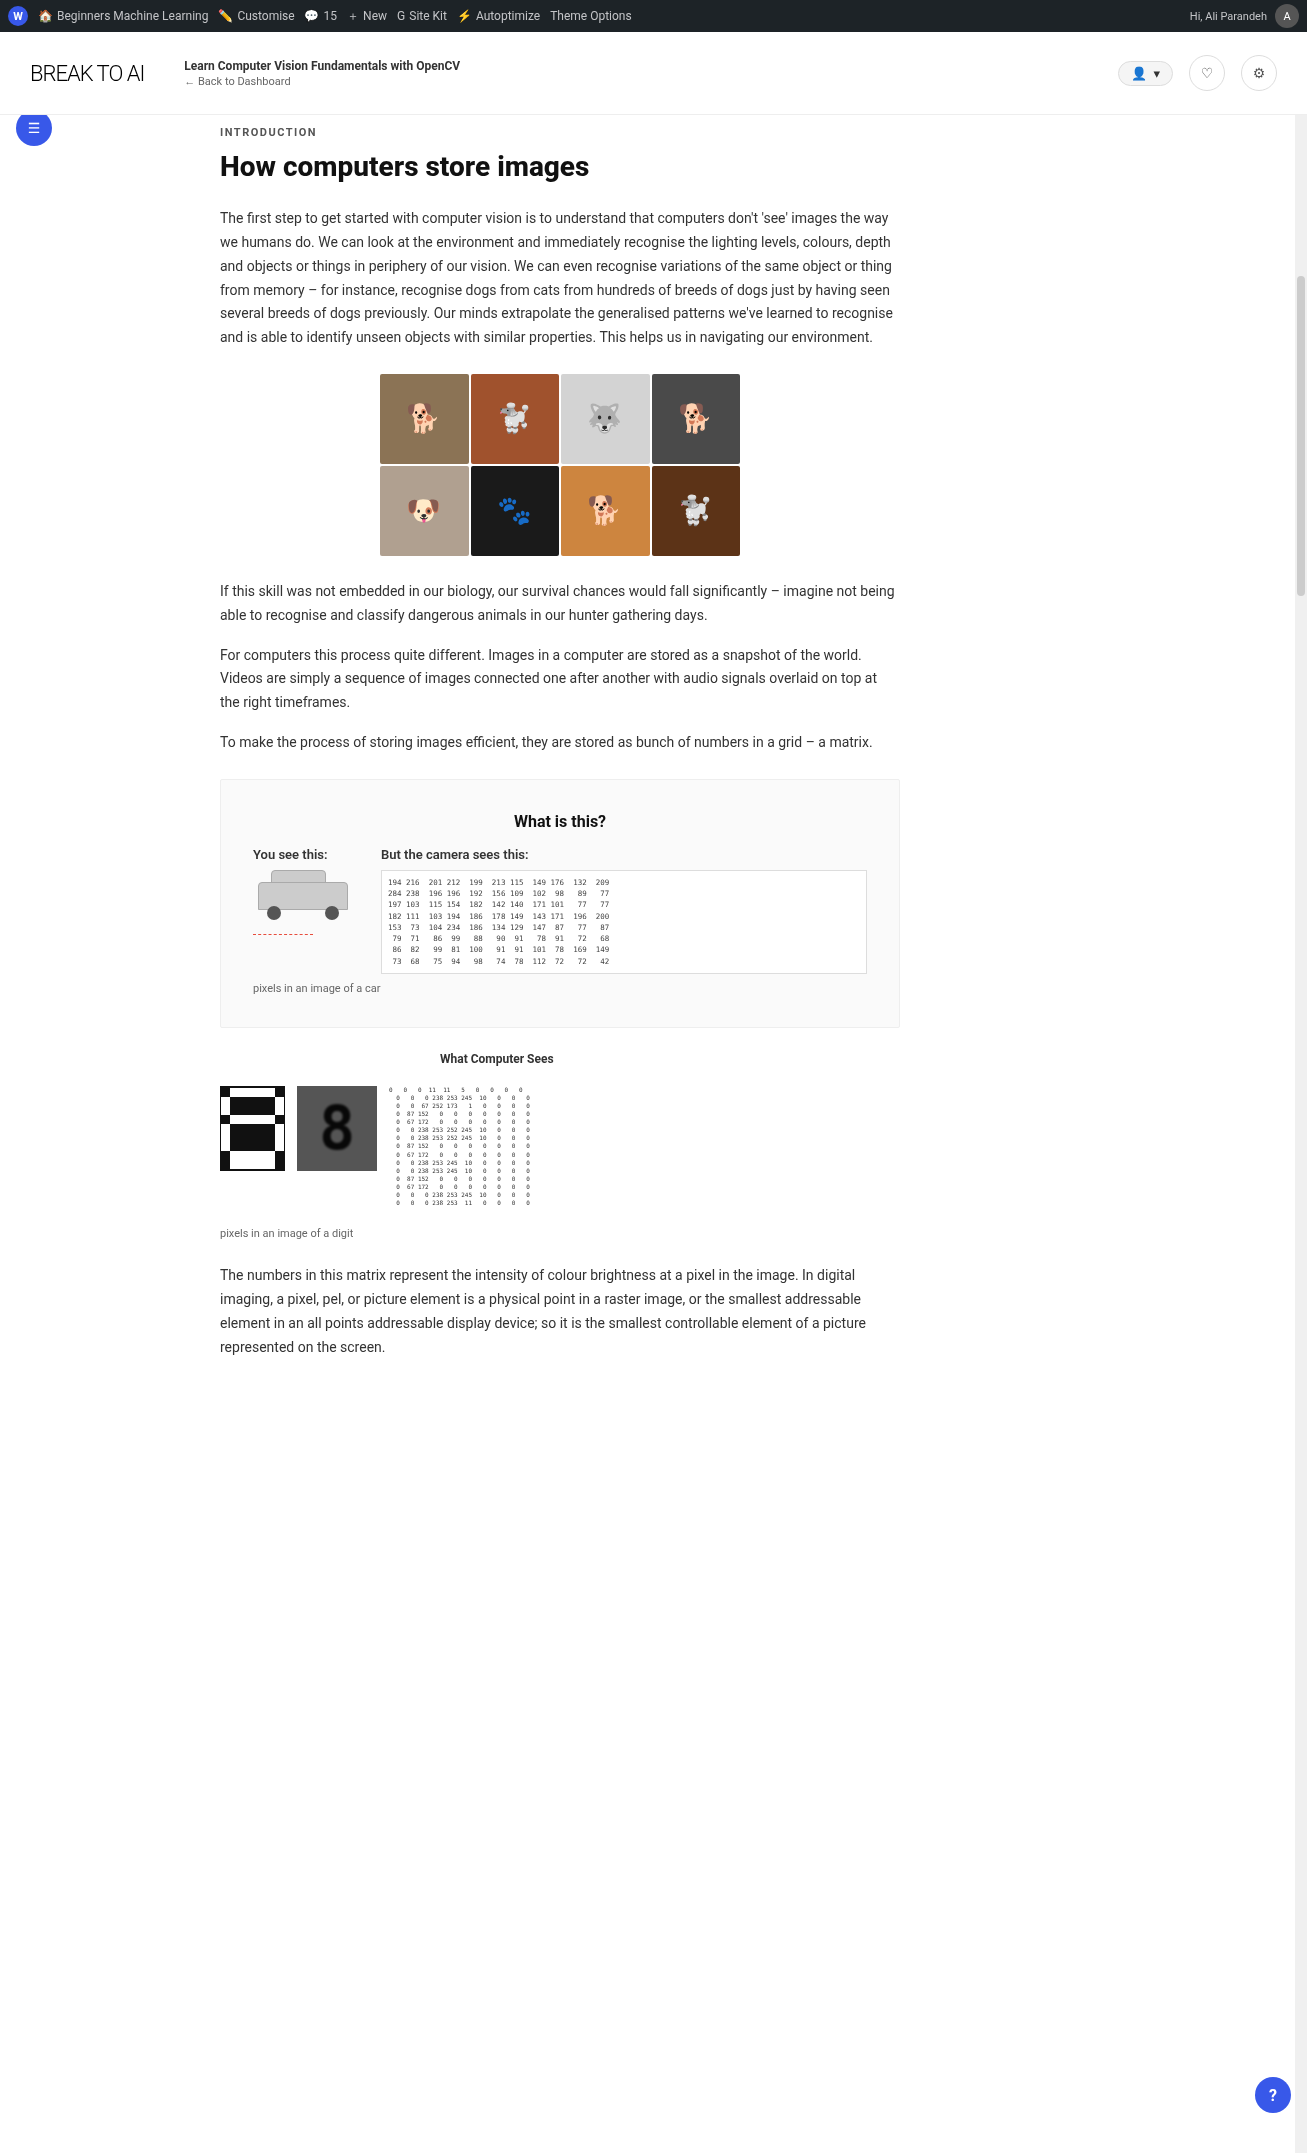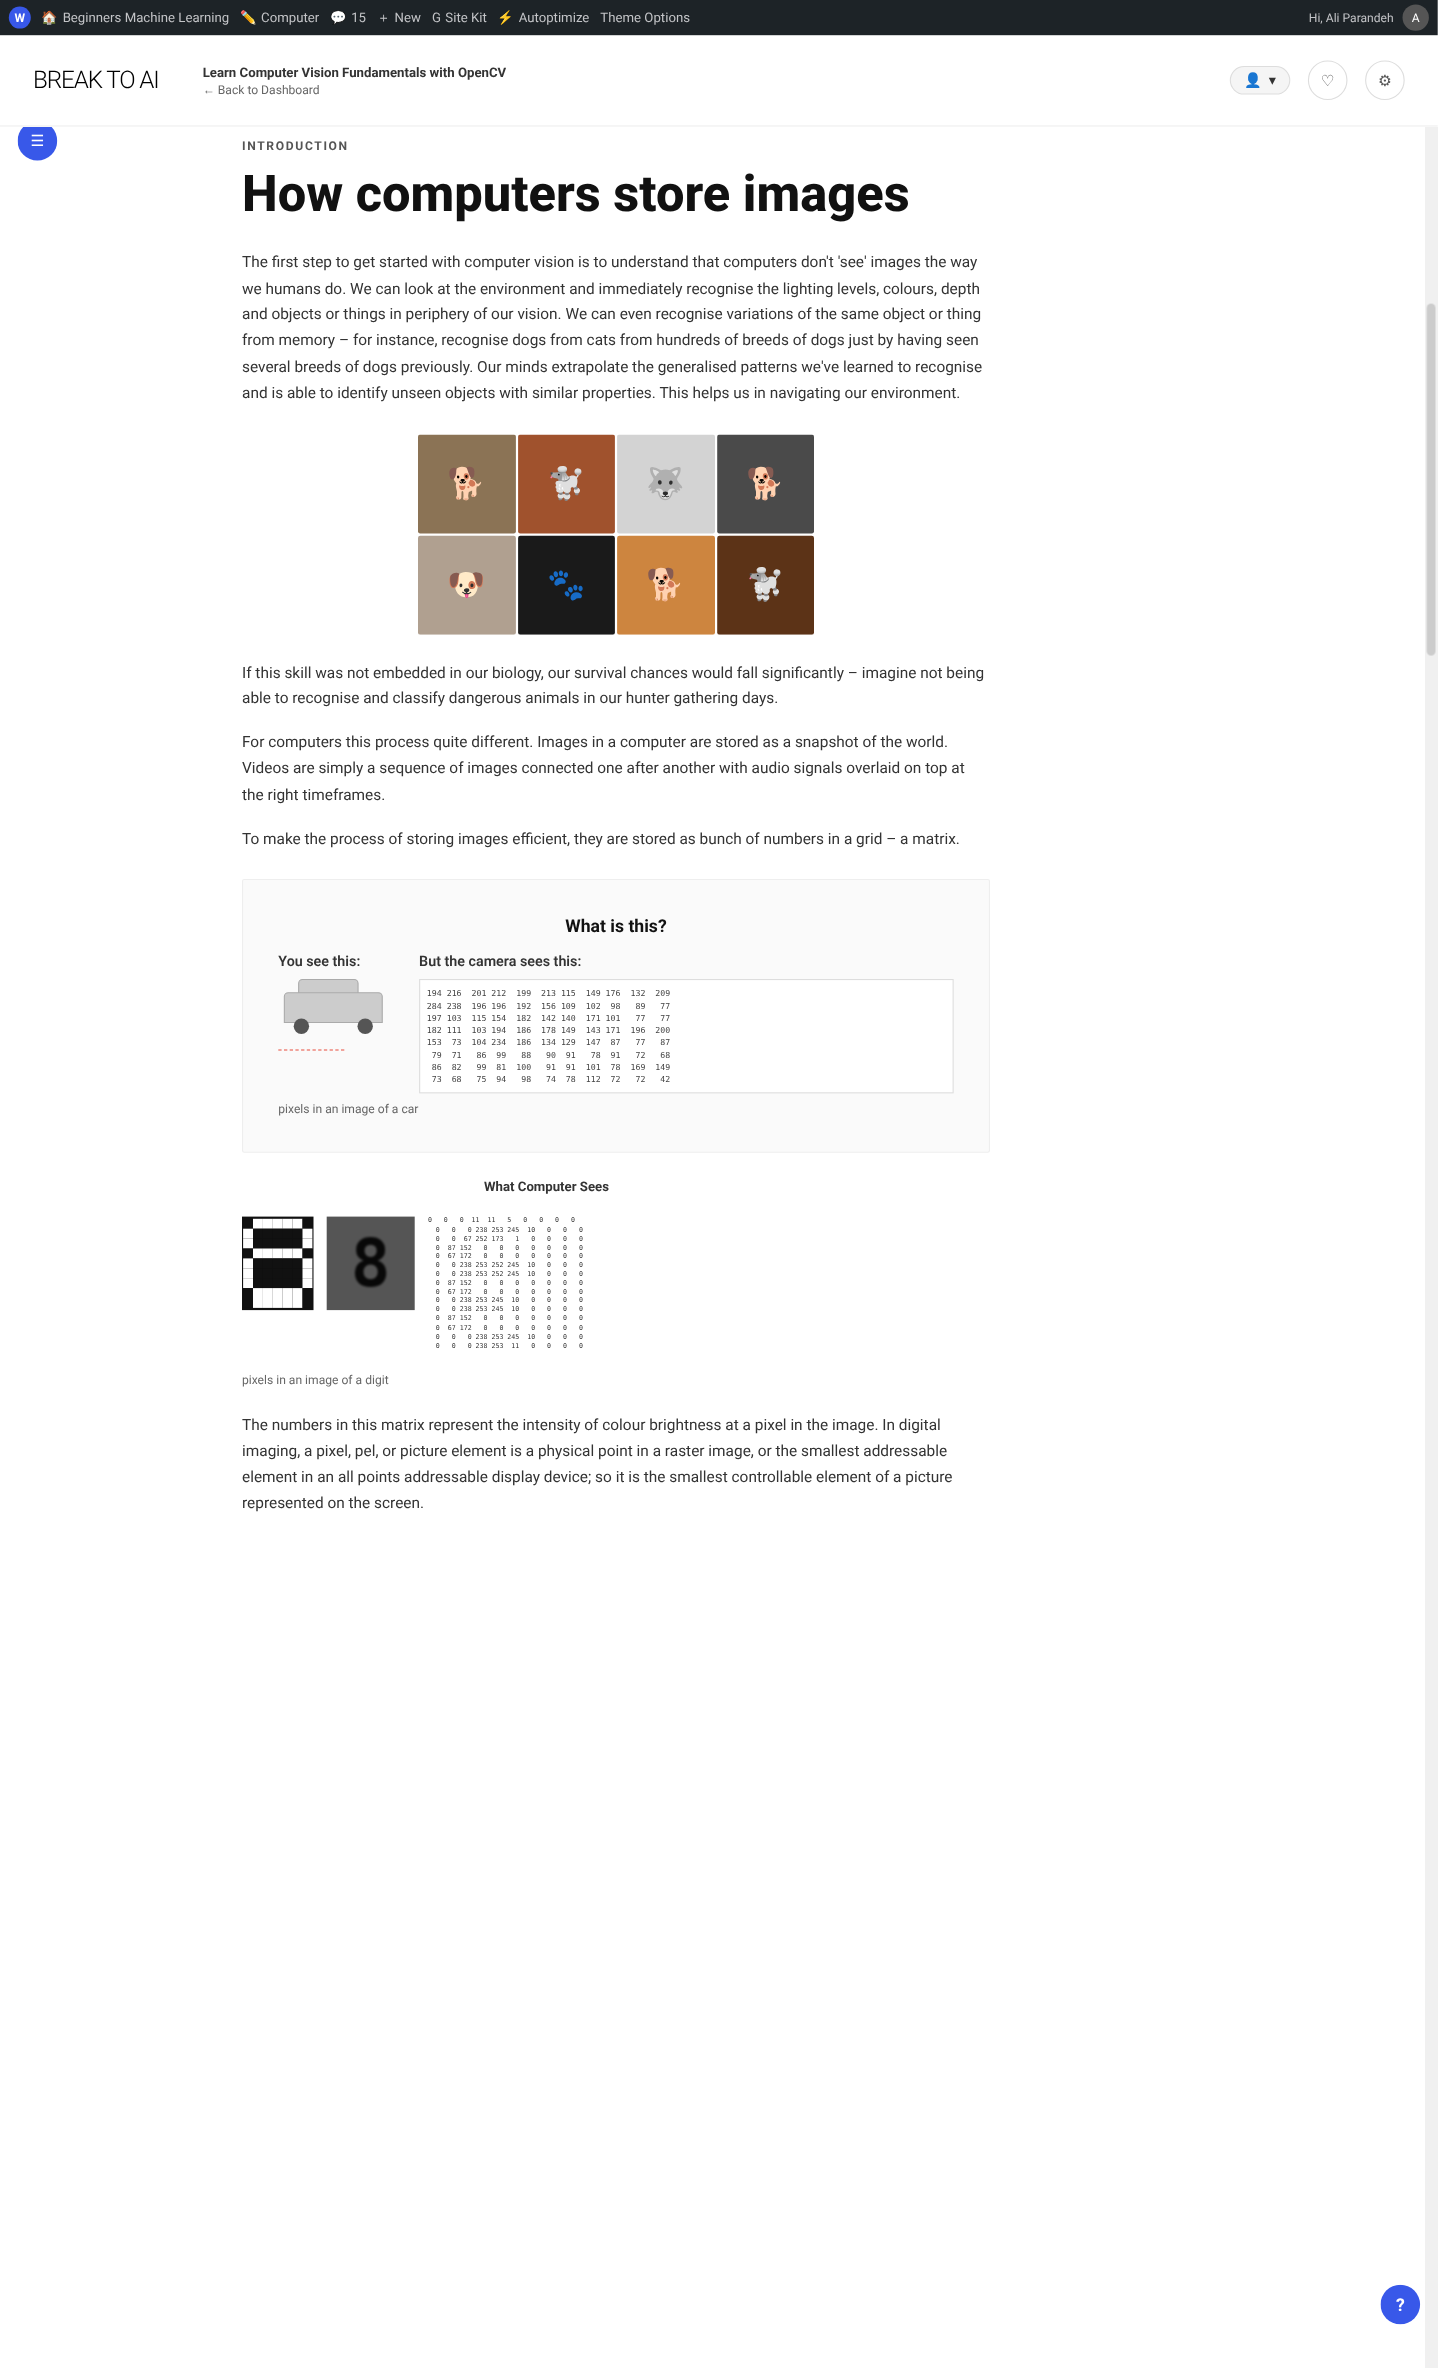--- a/index.html
+++ b/index.html
@@ -184,21 +184,21 @@
     .intro-label {
       font-size: 11px;
       font-weight: 700;
       letter-spacing: 1.5px;
       text-transform: uppercase;
       color: #555;
       margin-bottom: 12px;
     }
 
     .lesson-title {
-      font-size: 46px;
+      font-size: 28px;
       font-weight: 800;
       line-height: 1.15;
       color: #111;
       margin-bottom: 24px;
     }
 
     .lesson-body p {
       font-size: 14px;
       line-height: 1.7;
       color: #333;
@@ -396,21 +396,21 @@
 
 <div class="admin-bar">
   <div class="admin-bar-left">
     <div class="wp-icon">
       <span>W</span>
     </div>
     <span class="admin-bar-item">
       🏠 <span>Beginners Machine Learning</span>
     </span>
     <span class="admin-bar-item">
-      ✏️ <span>Computer</span>
+      ✏️ <span>Customise</span>
     </span>
     <span class="admin-bar-item">
       💬 <span>15</span>
     </span>
     <span class="admin-bar-item">
       ＋ <span>New</span>
     </span>
     <span class="admin-bar-item">
       G <span>Site Kit</span>
     </span>

